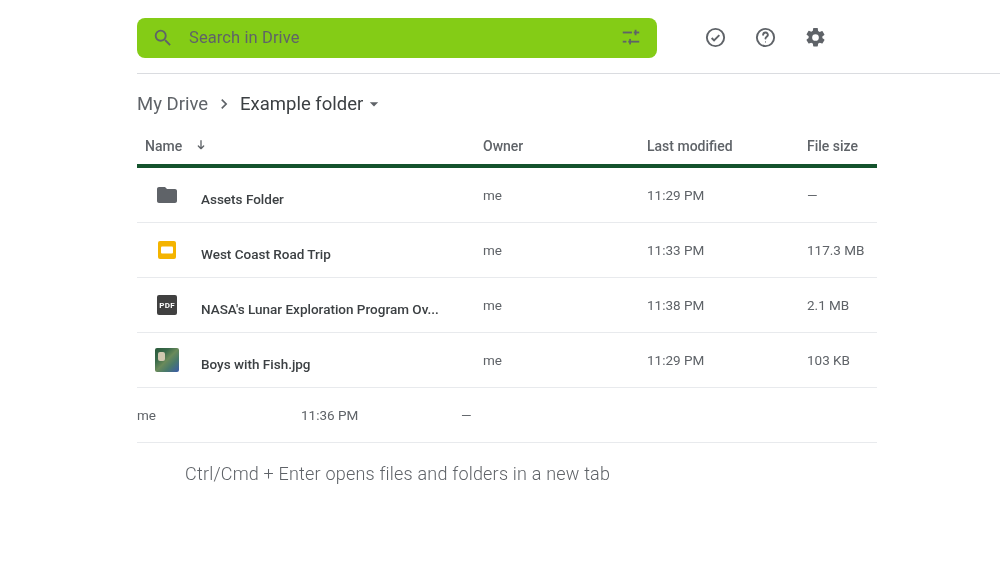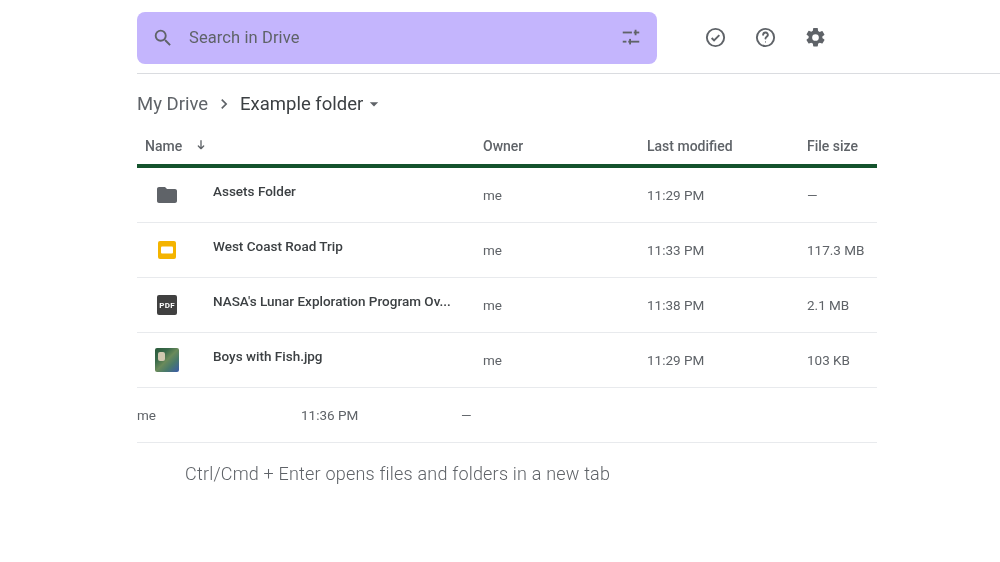--- a/index.html
+++ b/index.html
@@ -18,23 +18,23 @@
   .topbar {
     display: flex;
     align-items: center;
     height: 74px;
     border-bottom: 1px solid #dadce0;
     padding-top: 2px;
   }
   .searchbox {
     display: flex;
     align-items: center;
-    background: #c4b5fd;
+    background: #84cc16;
     border-radius: 8px;
-    height: 52px;
+    height: 40px;
     width: 520px;
     padding: 0 6px 0 14px;
   }
   .searchbox .sicon { width: 24px; height: 24px; display:flex; align-items:center; justify-content:center; color:#5f6368;}
   .searchbox .placeholder {
     flex: 1;
     color: #5f6368;
     font-size: 16.5px;
     padding-left: 14px;
     letter-spacing: 0.1px;
@@ -81,22 +81,22 @@
   .sort-arrow { width:18px; height:18px; display:flex; align-items:center; justify-content:center;}
   .row {
     display:flex; align-items:center;
     height: 55px;
     border-bottom: 1px solid #e8eaed;
     font-size: 13.5px;
     color:#5f6368;
     cursor: pointer;
   }
   .row .rname {
-    width: 346px; display:flex; align-items:flex-start;
-    padding-left: 18px; gap: 34px;
+    width: 346px; display:flex; align-items:flex-end;
+    padding-left: 18px; gap: 22px;
   }
   .row .fname {
     color:#3c4043; font-weight: 500; font-size: 13.5px;
     white-space: nowrap; overflow: hidden; text-overflow: ellipsis;
     max-width: 268px;
   }
   .row .rowner { width:164px; }
   .row .rmod { width:160px; }
   .row .rsize { width:66px; white-space:nowrap;}
   .ficon { width:24px; height:24px; display:flex; align-items:center; justify-content:center; flex-shrink:0;}

